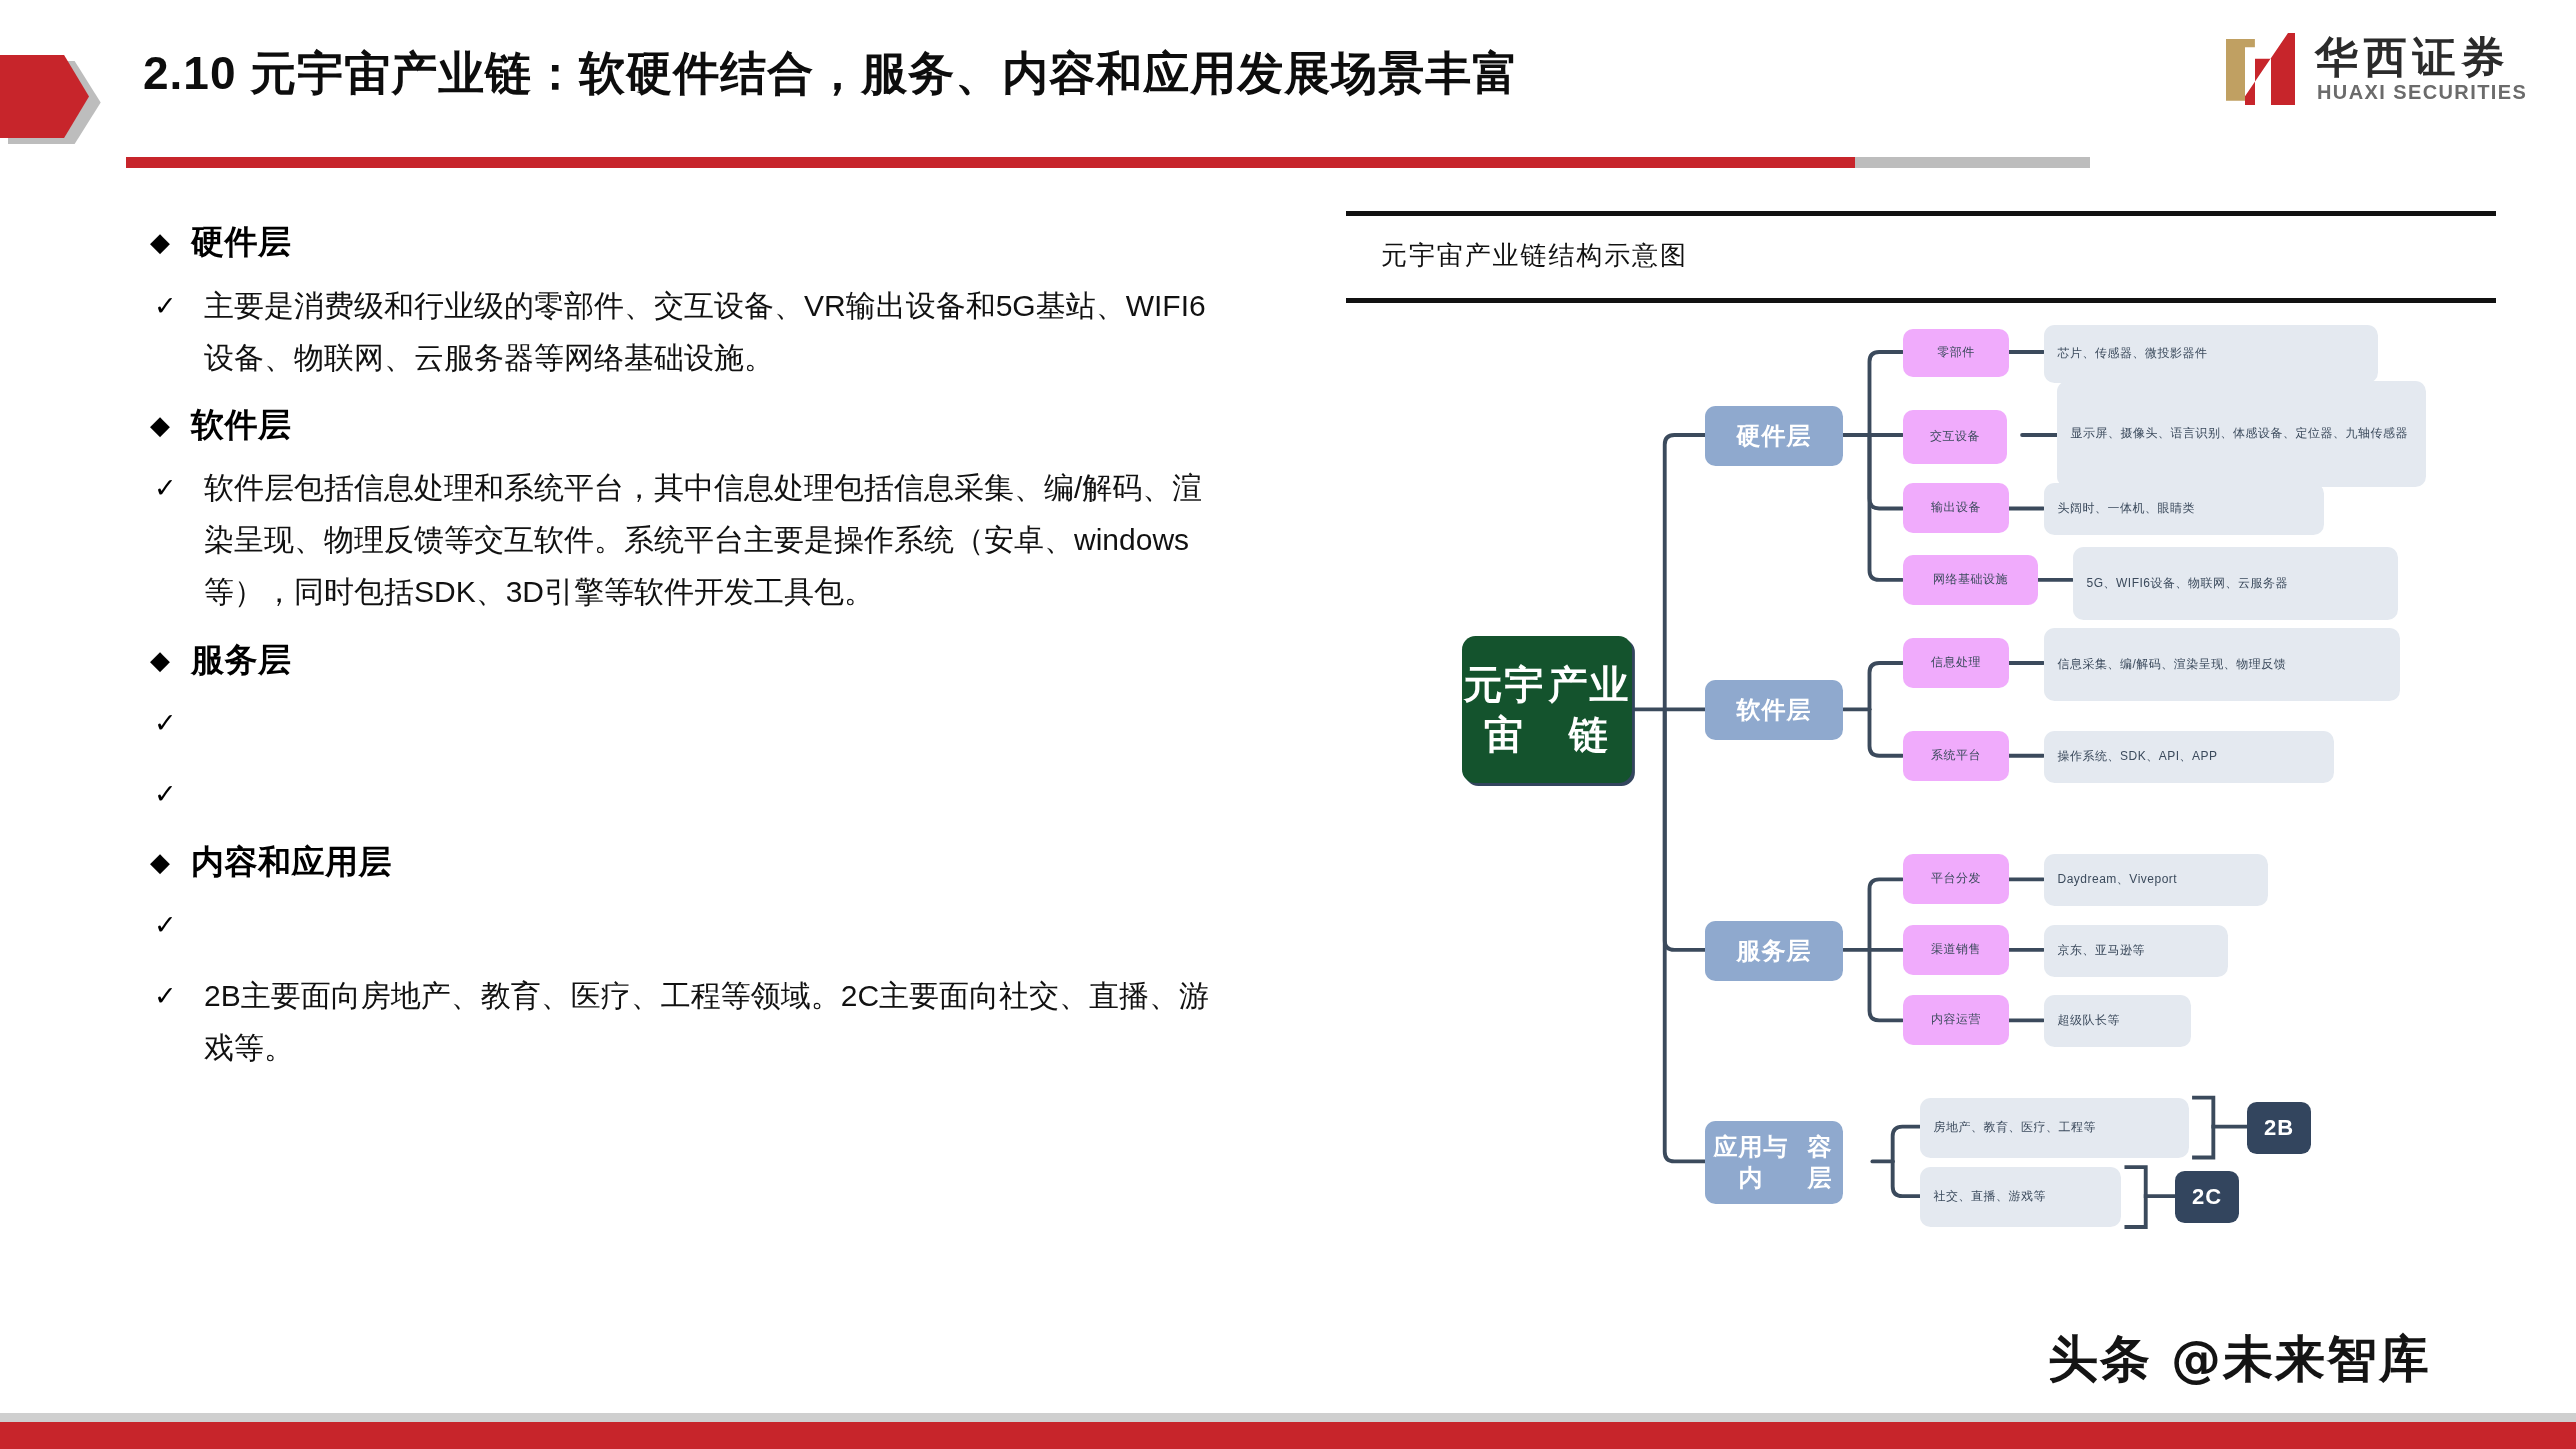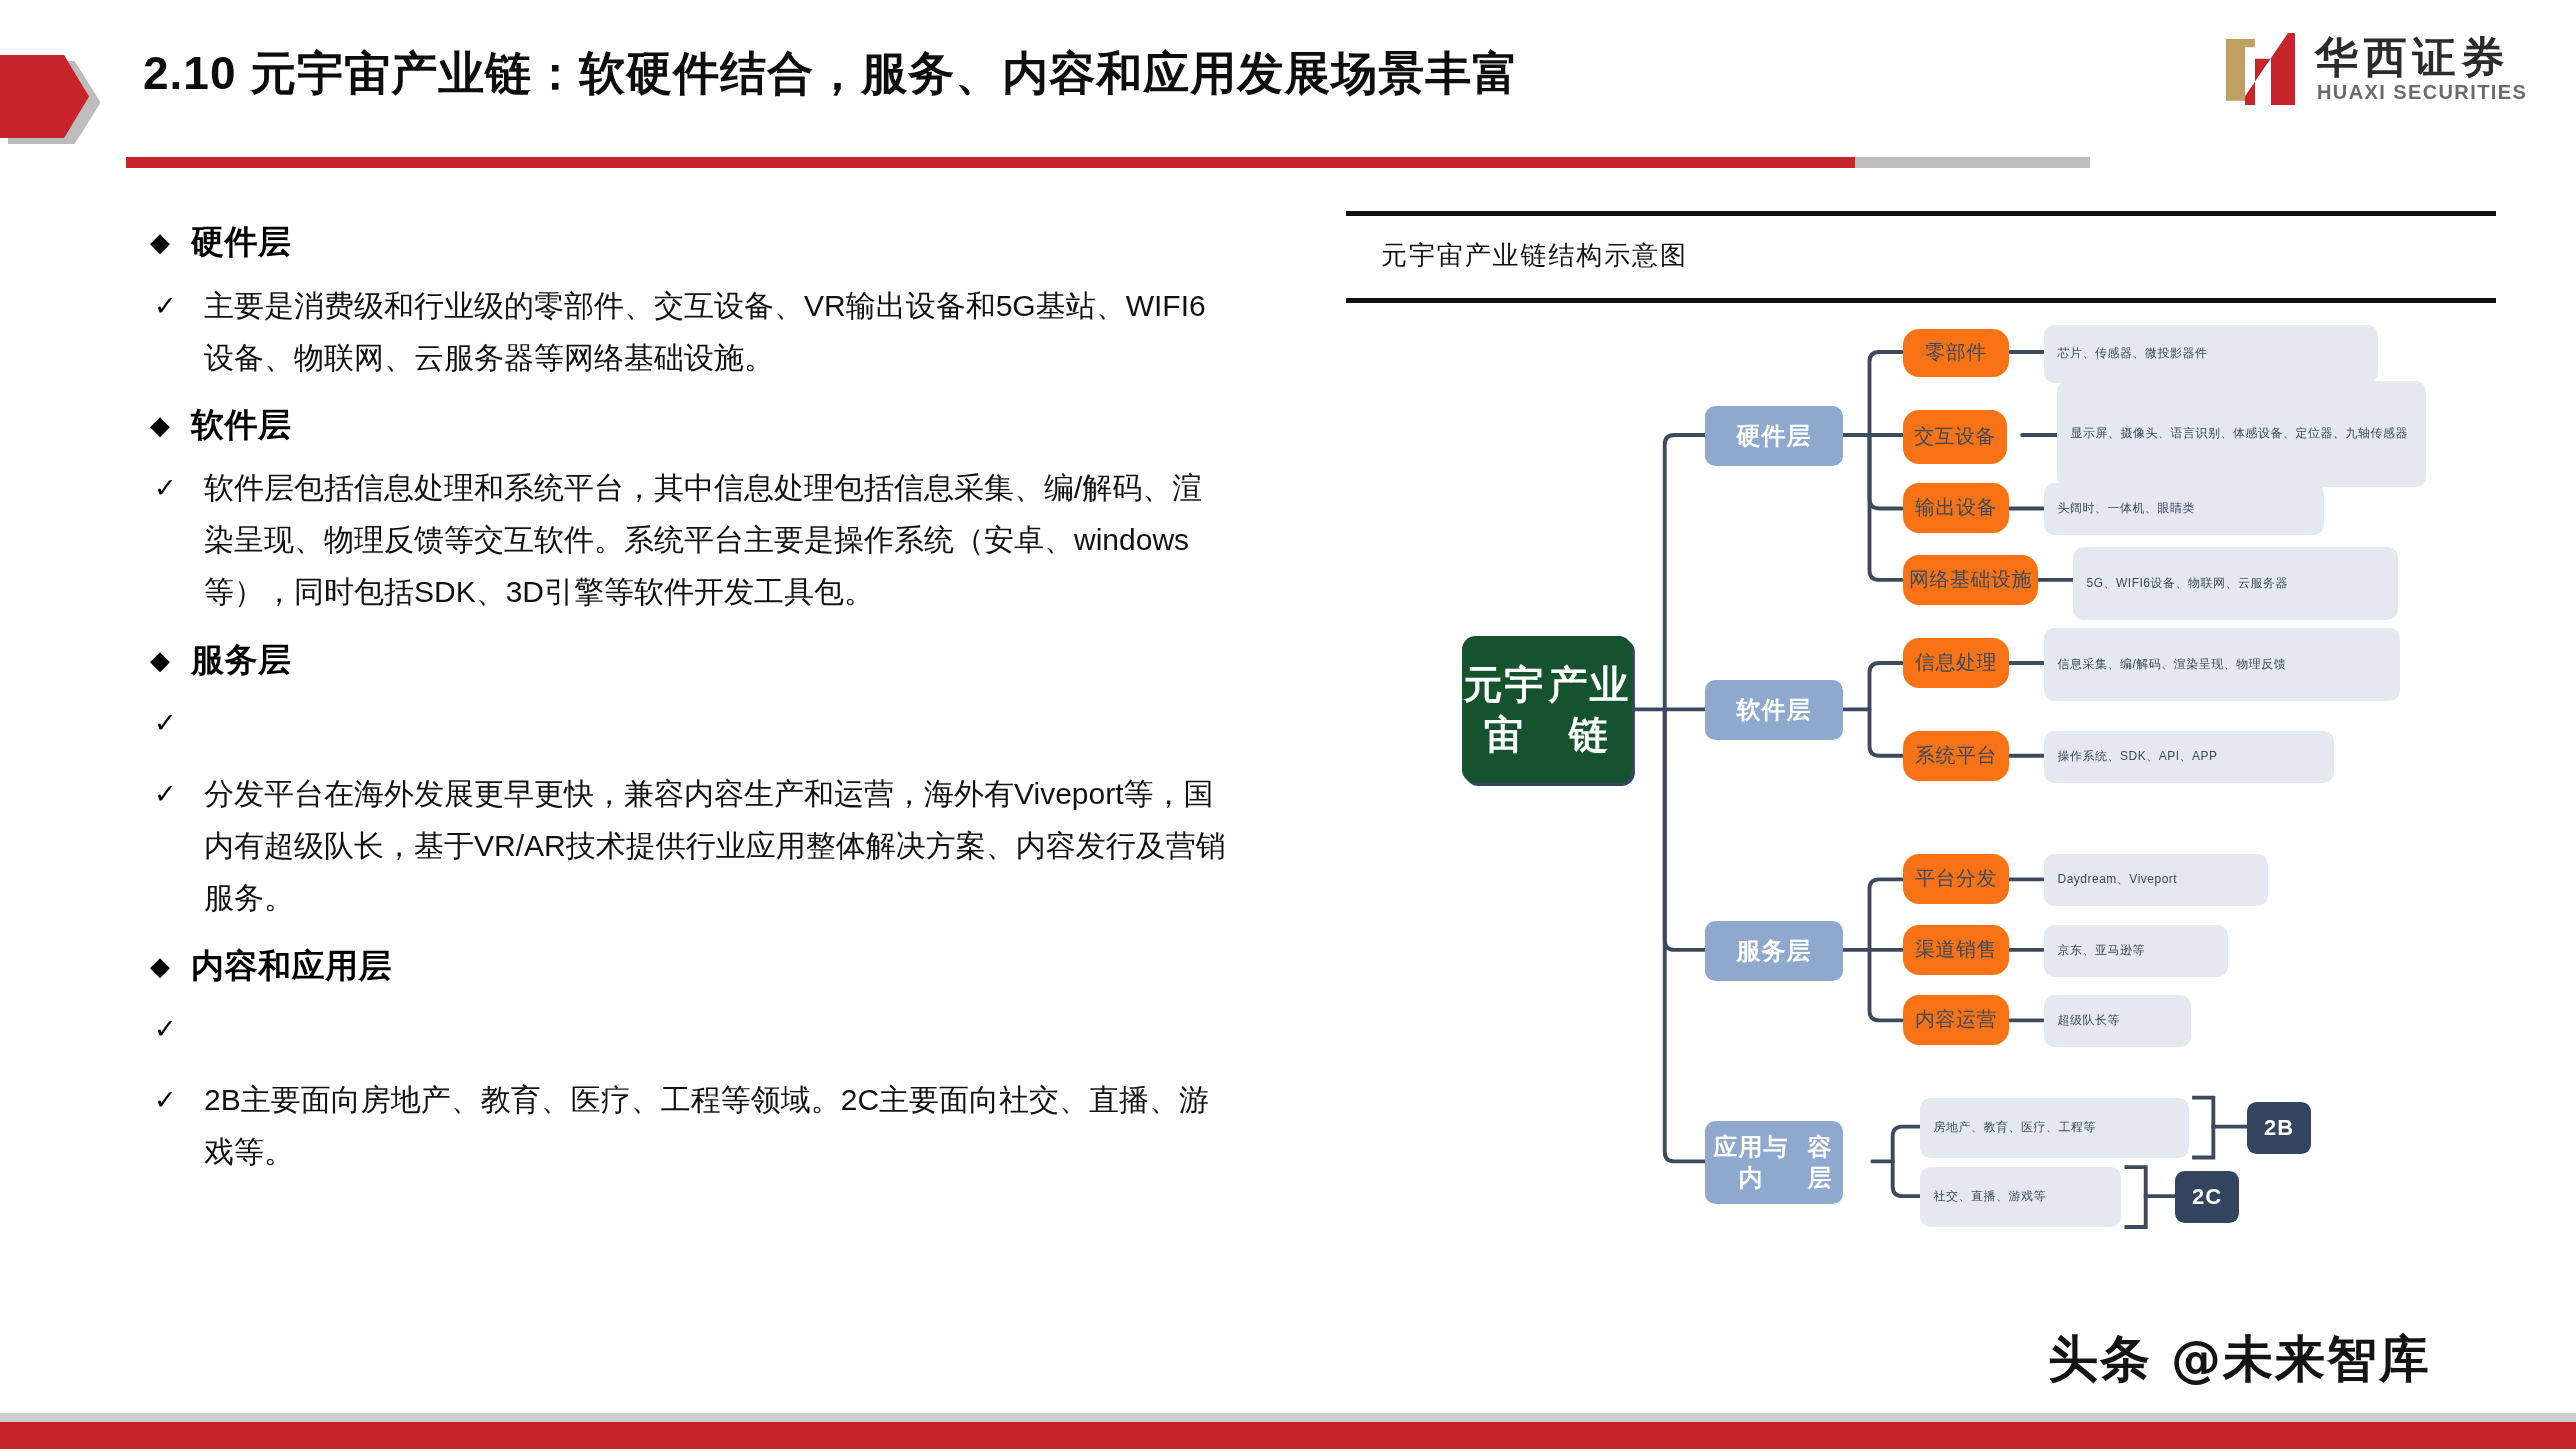--- a/index.html
+++ b/index.html
@@ -102,22 +102,22 @@
   .node-root {
     background: #14532d; color: #fff; border-radius: 13.5px;
     font-size: 39px; font-weight: bold; letter-spacing: 1.9px;
     box-shadow: 2.9px 2.9px 0 #33455e;
   }
   .node-layer {
     background: #8fa9ce; color: #fff; border-radius: 10.6px;
     font-size: 24px; font-weight: bold; letter-spacing: 1px;
   }
   .node-sub {
-    background: #f97316; color: #3b4a5c; border-radius: 16px;
-    font-size: 20px; letter-spacing: 0.5px;
+    background: #f0abfc; color: #3b4a5c; border-radius: 10px;
+    font-size: 12px; letter-spacing: 0.5px;
   }
   .node-leaf {
     background: #e4e9f0; color: #3b4a5c; border-radius: 10.6px;
     font-size: 12px; letter-spacing: 0.5px;
     justify-content: flex-start; text-align: left; padding: 0 13.5px;
   }
   .node-tag {
     background: #33455e; color: #fff; border-radius: 9.7px;
     font-size: 22px; font-weight: bold; letter-spacing: 1px;
   }
@@ -176,21 +176,20 @@
       <div class="blk">
         <div class="heading-row">
           <span class="mk">◆</span>
           <span class="tx">服务层</span>
         </div>
         <div class="bullet-row">
           <span class="mk">✓</span>
         </div>
         <div class="bullet-row">
           <span class="mk">✓</span>
-          <span class="tx">分发平台在海外发展更早更快，兼容内容生产和运营，海外有Viveport等，国内有超级队长，基于VR/AR技术提供行业应用整体解决方案、内容发行及营销服务。</span>
         </div>
       </div>
       <div class="blk">
         <div class="heading-row">
           <span class="mk">◆</span>
           <span class="tx">内容和应用层</span>
         </div>
         <div class="bullet-row">
           <span class="mk">✓</span>
         </div>

